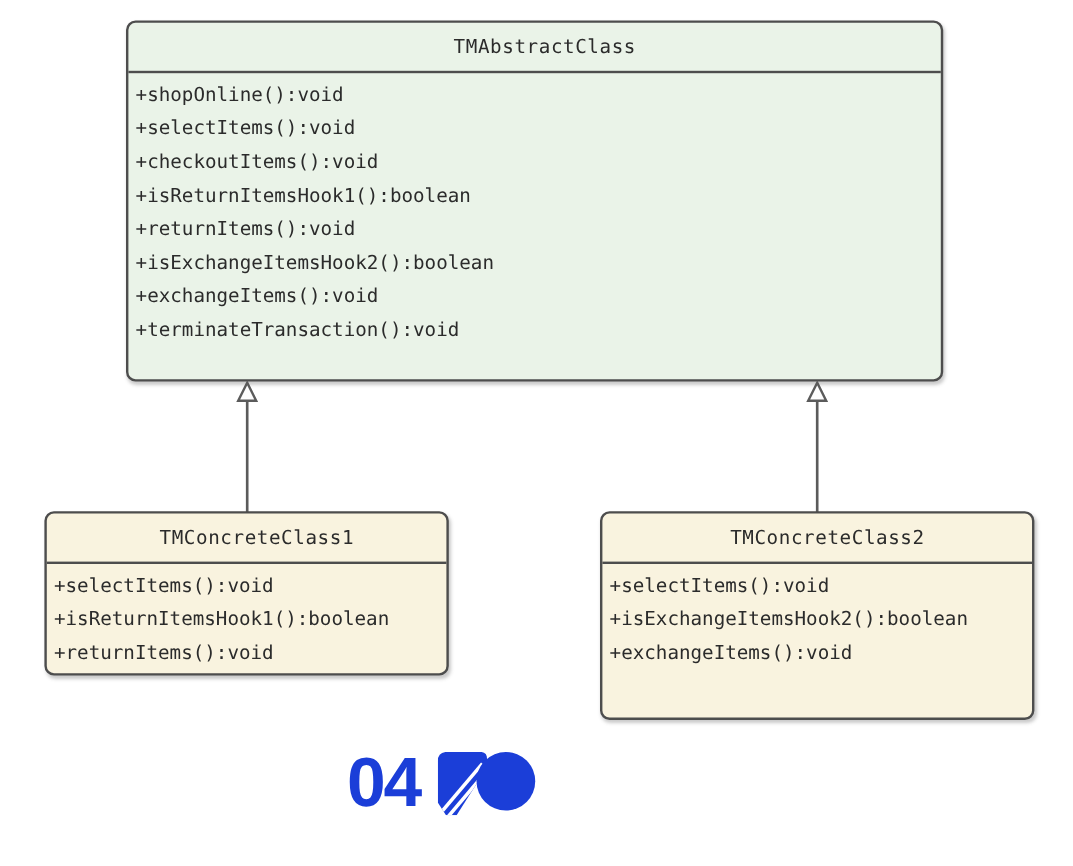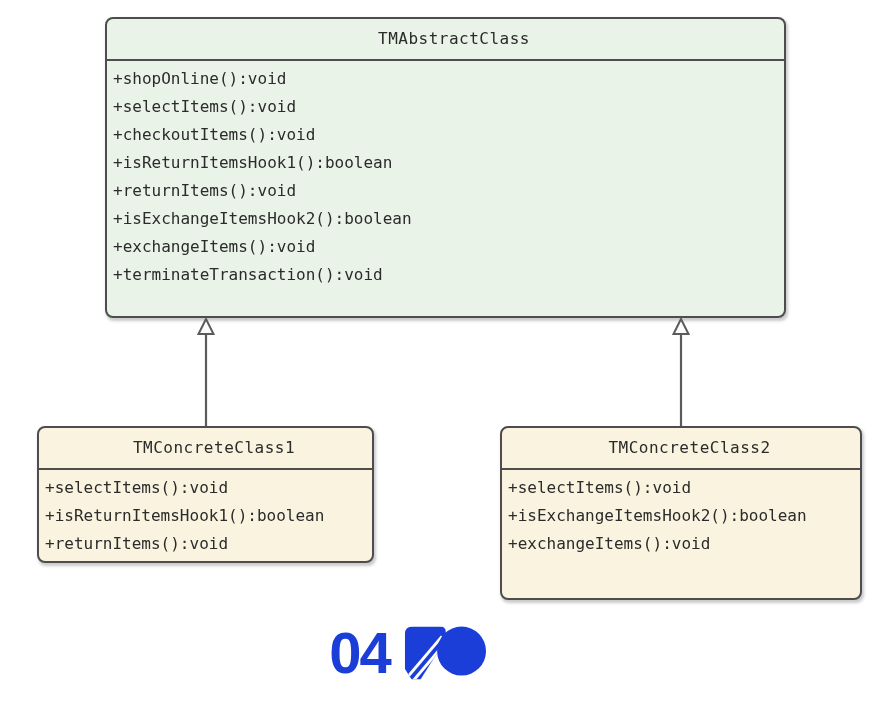--- a/index.html
+++ b/index.html
@@ -68,21 +68,20 @@
   .arrow.right { left: 670px; top: 317px; }
 
   
   .footer {
     position: absolute;
     left: 0; top: 622px;
     width: 736px;
     display: flex;
     flex-direction: column;
     align-items: center;
-    margin-left: 40px;
   }
   .logo-row {
     display: flex;
     align-items: center;
     gap: 7px;
     height: 62px;
   }
   .logo-number {
     font-family: "Liberation Sans", sans-serif;
     font-size: 58px;

